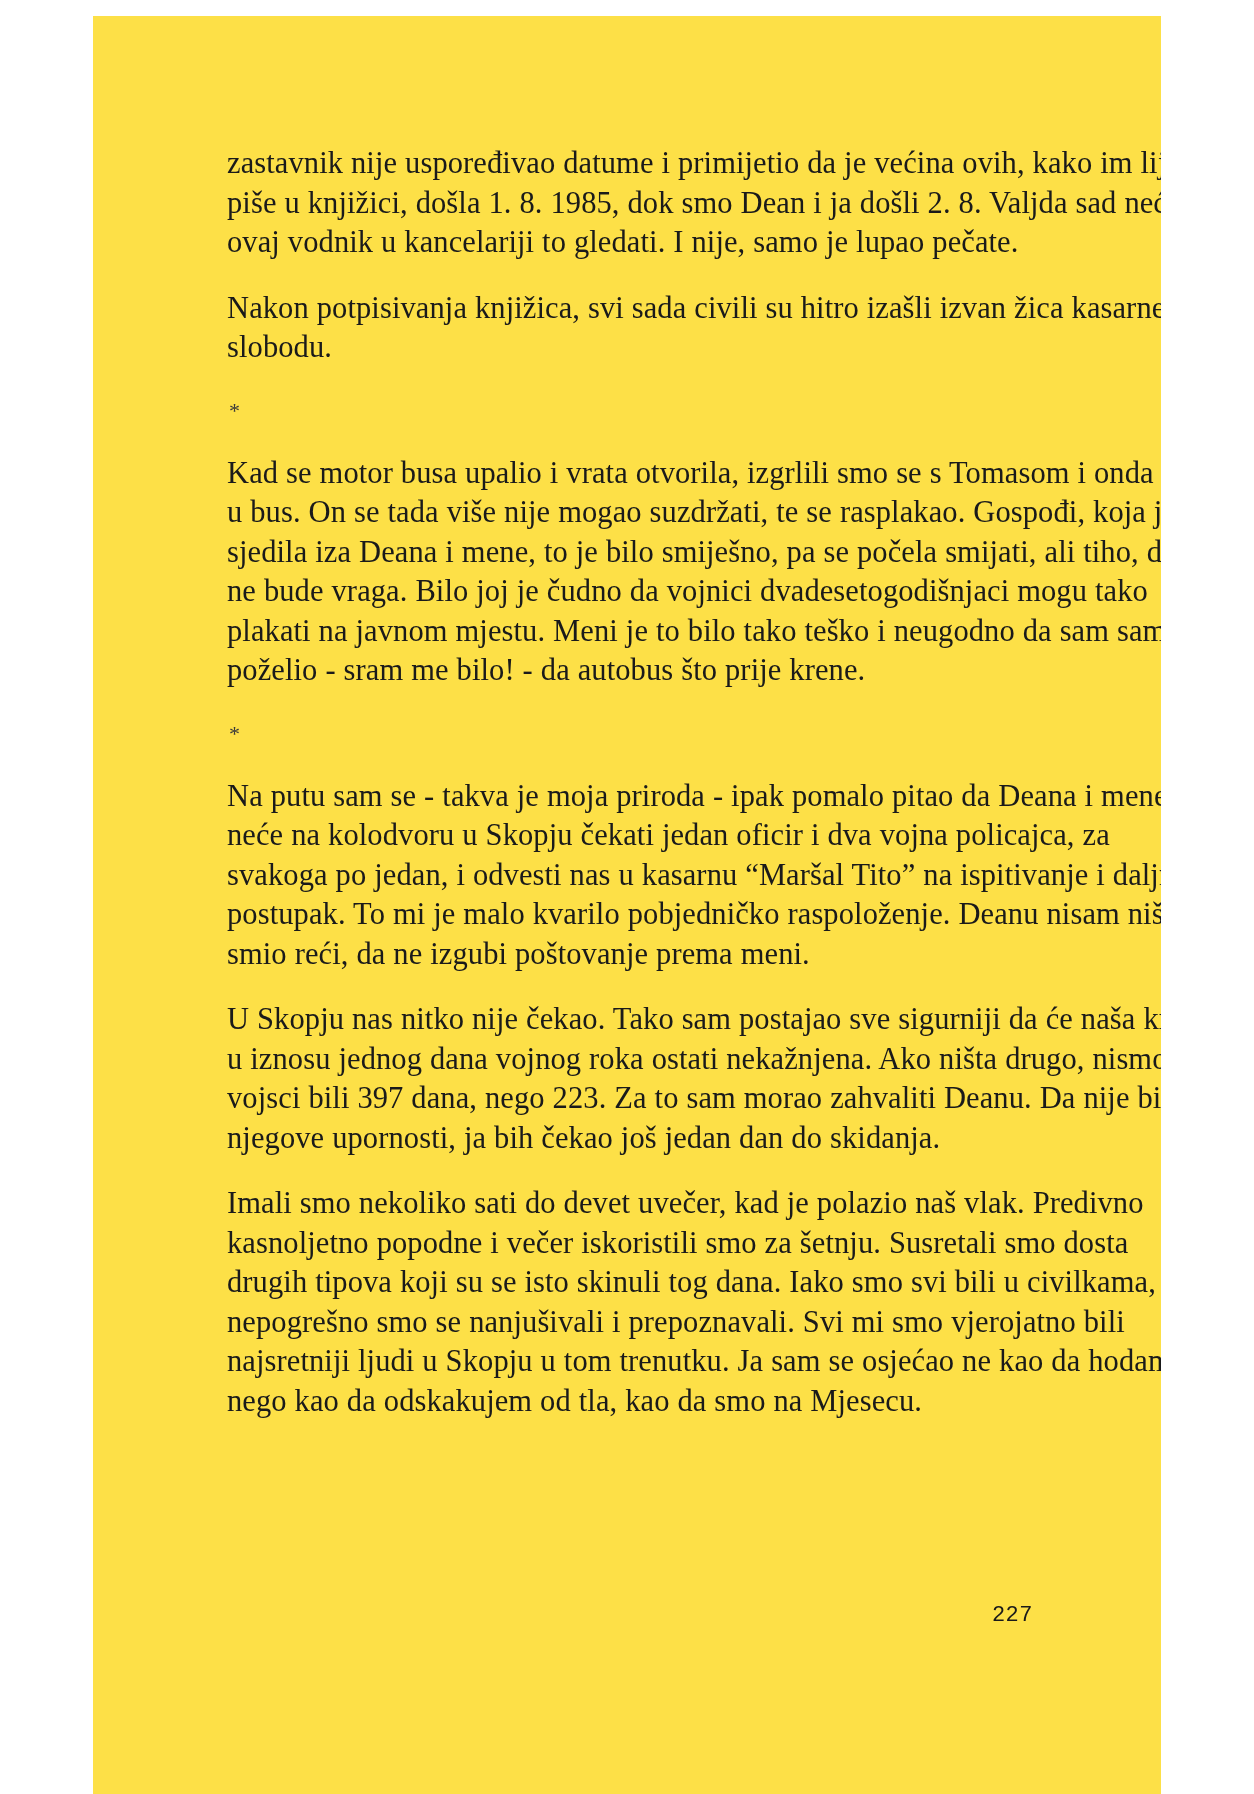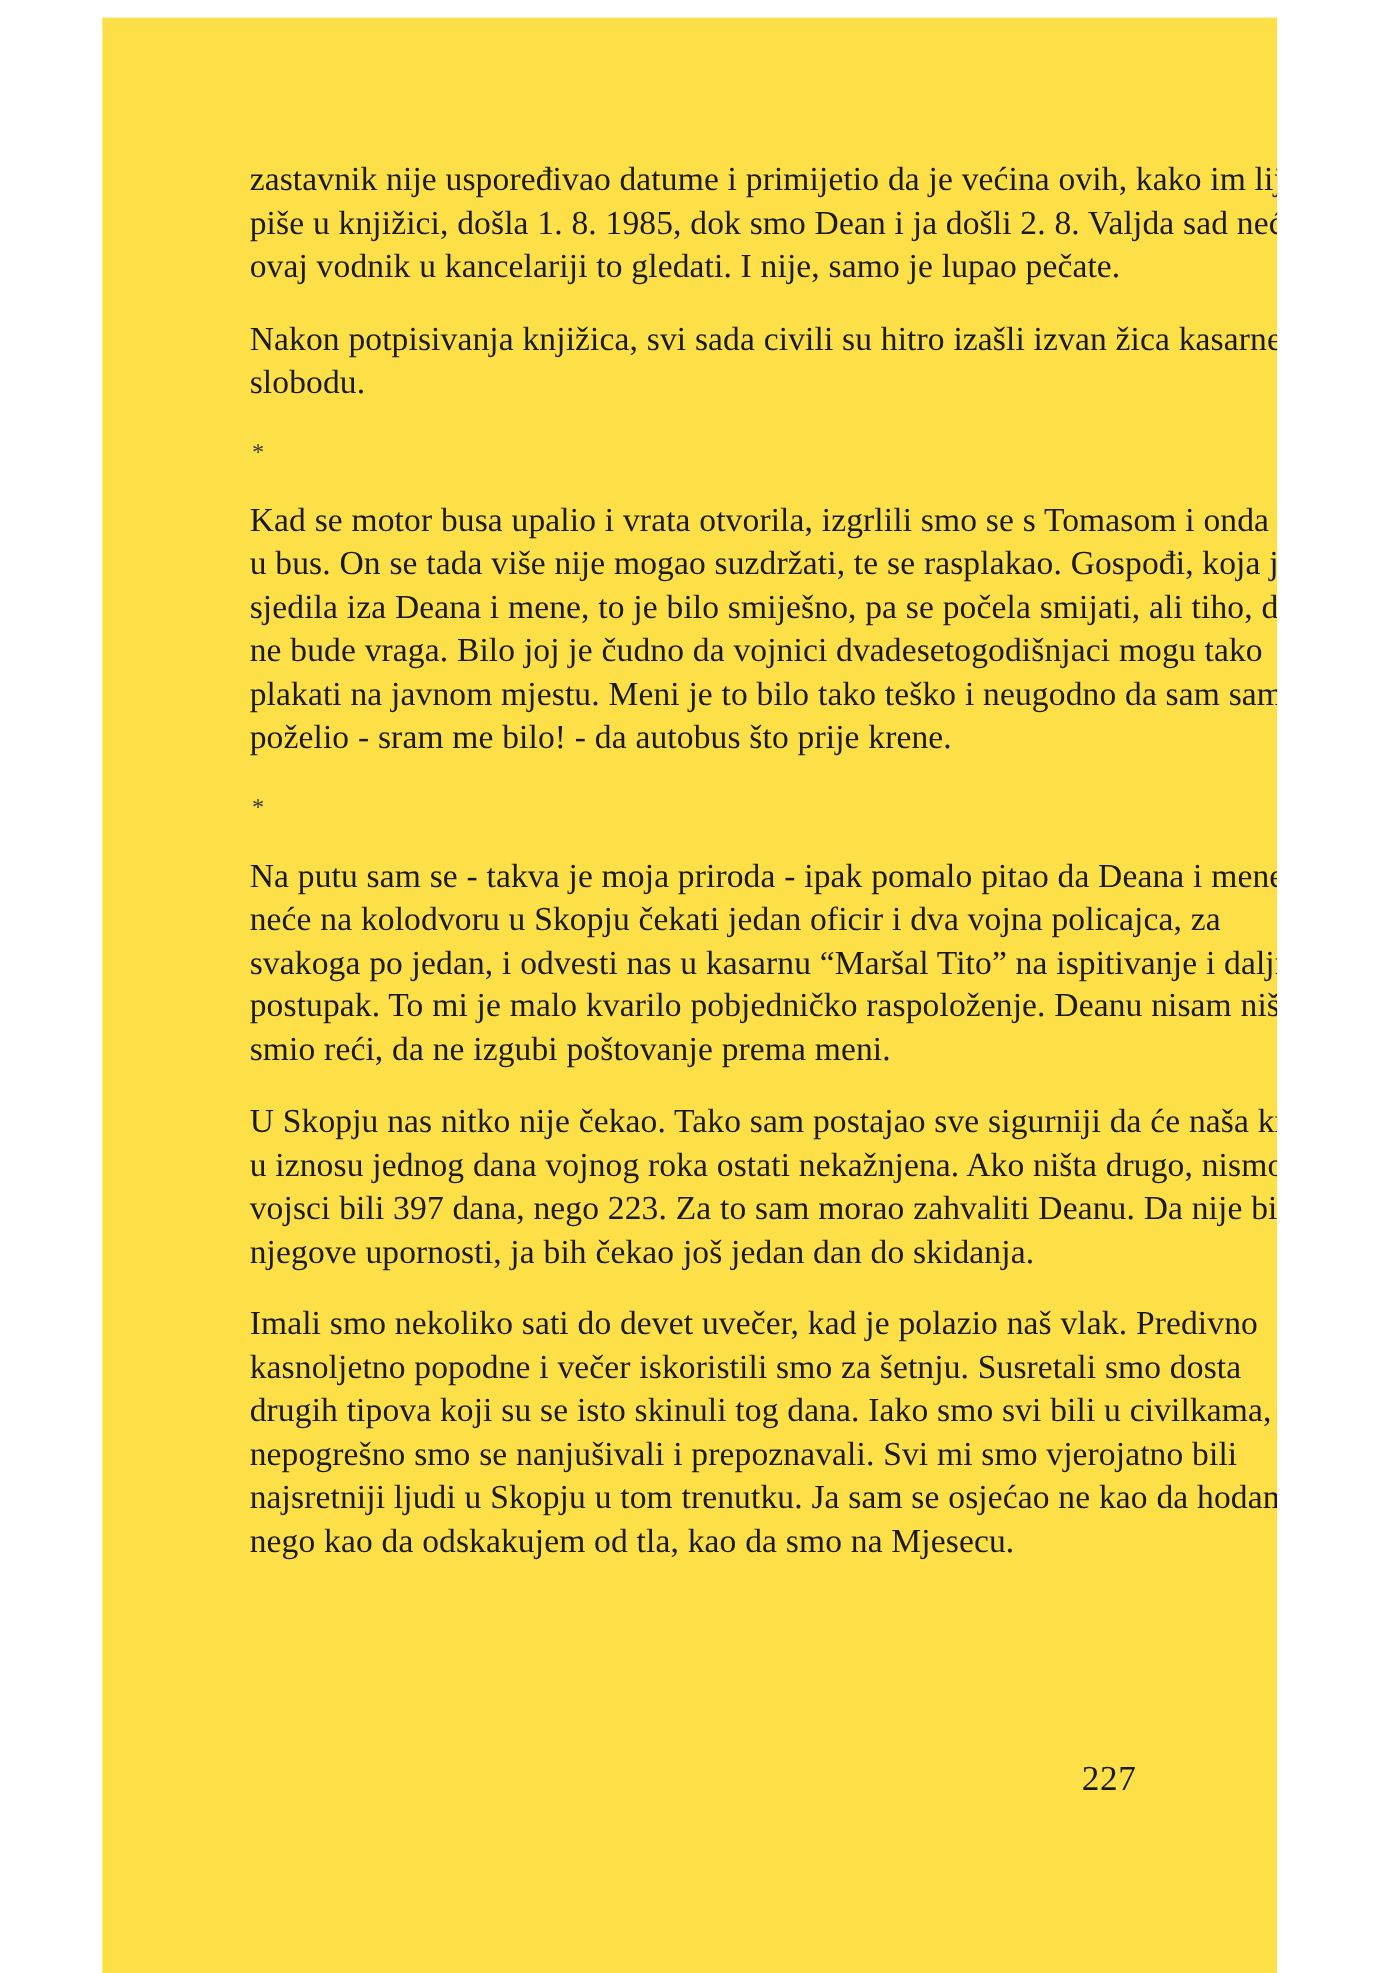--- a/index.html
+++ b/index.html
@@ -42,22 +42,22 @@
     font-size: 22px;
     line-height: 34px;
     color: #3a3a3a;
     height: 34px;
     padding-left: 2px;
   }
   .folio {
     position: absolute;
     right: 128px;
     bottom: 176px;
-    font-family: Liberation Serif, serif;
-    font-size: 32px;
+    font-family: Liberation Mono, monospace;
+    font-size: 22px;
     line-height: 36px;
     color: #1a1a1a;
     letter-spacing: 0.5px;
   }
 </style>
 </head>
 <body>
 
 <div class="page">
 

